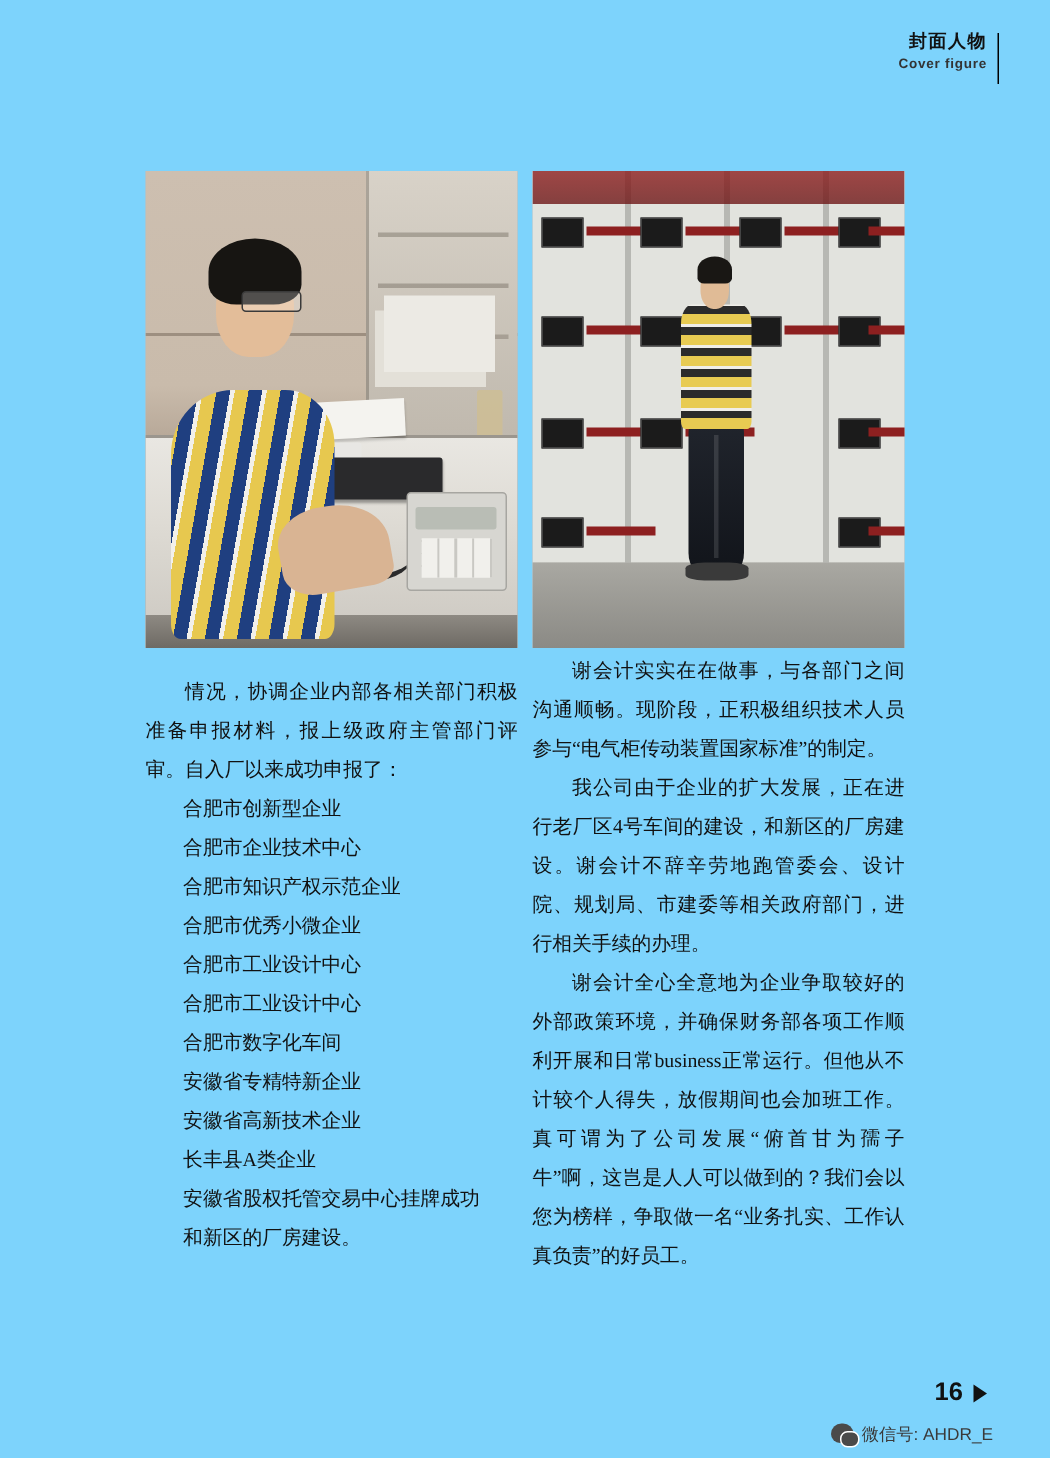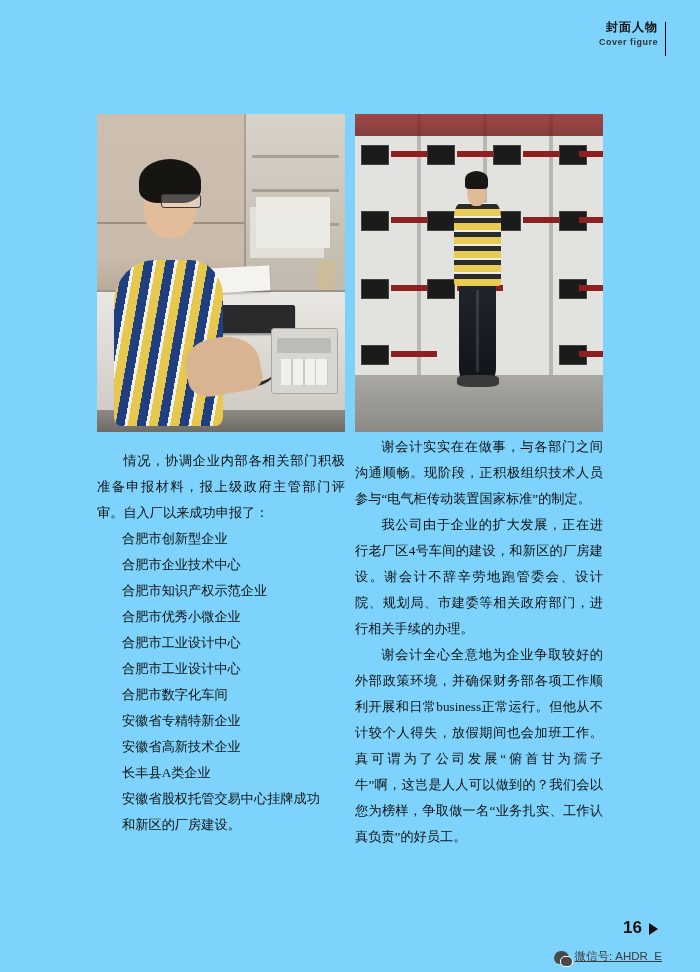--- a/index.html
+++ b/index.html
@@ -258,26 +258,25 @@
     width: 0; height: 0;
     border-left: 9px solid #111;
     border-top: 6px solid transparent;
     border-bottom: 6px solid transparent;
   }
   .wechat {
     position: absolute;
     right: 38px;
     bottom: 8px;
     display: flex;
-    align-items: flex-end;
+    align-items: flex-start;
     gap: 5px;
     font-size: 11.5px;
     color: #3a3a3a;
     font-family: "Liberation Sans", "DejaVu Sans", sans-serif;
-    text-decoration: underline;
   }
   .wechat-icon {
     width: 15px; height: 13px;
     background: #4a4a4a;
     border-radius: 7px 7px 6px 6px;
     position: relative;
   }
   .wechat-icon:after {
     content:"";
     position:absolute; right:-4px; bottom:-3px;

